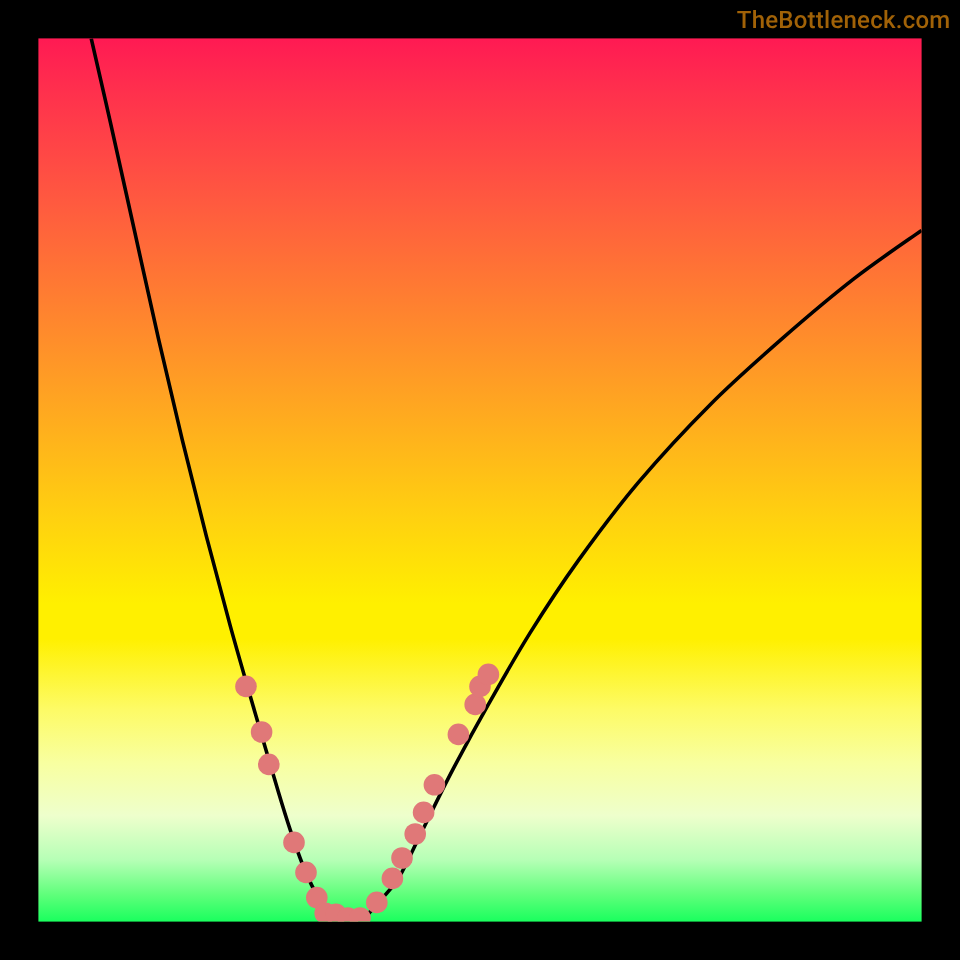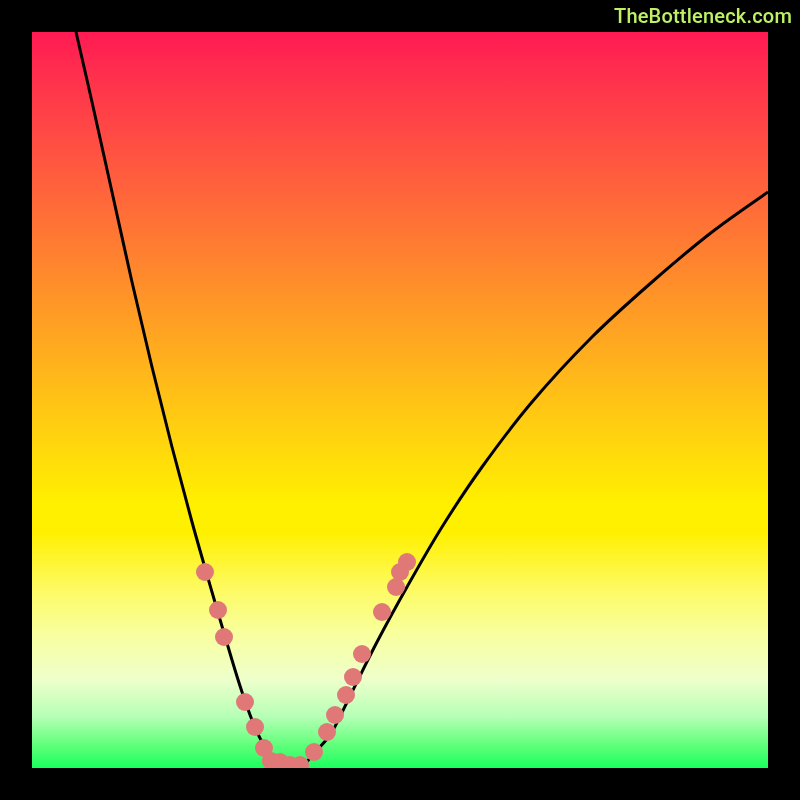--- a/index.html
+++ b/index.html
@@ -47,21 +47,21 @@
     position: absolute;
     top: 0;
     left: 0;
     width: 736px;
     height: 736px;
   }
   .watermark {
     position: absolute;
     top: 4px;
     right: 8px;
-    color: #bef264;
+    color: #a16207;
     font-size: 20px;
     font-weight: 500;
     letter-spacing: 0.2px;
     pointer-events: none;
   }
 </style>
 </head>
 <body>
 
 <div class="frame">

